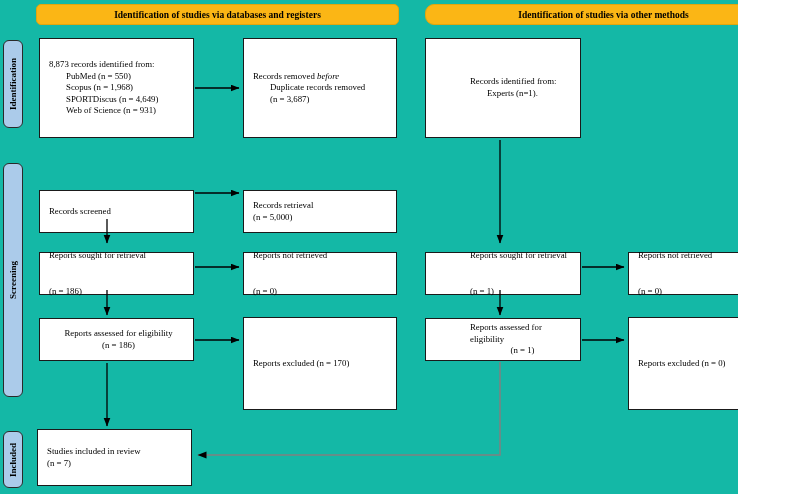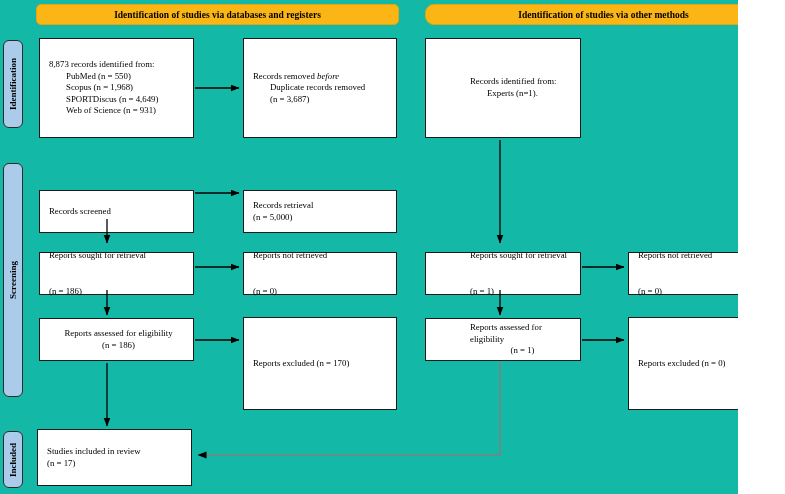--- a/index.html
+++ b/index.html
@@ -158,21 +158,21 @@
   <div class="box c3 r4">
     <div>Reports assessed for eligibility</div>
     <div>(n = 1)</div>
   </div>
   <div class="box c4 r4tall">
     <div>Reports excluded (n = 0)</div>
   </div>
 
   <div class="box r5" style="width:155px;">
     <div>Studies included in review</div>
-    <div>(n = 17)</div>
+    <div>(n = 7)</div>
   </div>
 
   <svg class="arrow-layer" width="785" height="494" viewBox="0 0 785 494" xmlns="http://www.w3.org/2000/svg">
     <defs>
       <marker id="ah" markerWidth="10" markerHeight="8" refX="8.5" refY="3.5" orient="auto" markerUnits="userSpaceOnUse">
         <path class="ah" d="M0,0 L9,3.5 L0,7 Z"></path>
       </marker>
     </defs>
     <line class="arrow" x1="195" y1="88" x2="239" y2="88" marker-end="url(#ah)"></line>
     <line class="arrow" x1="195" y1="193" x2="239" y2="193" marker-end="url(#ah)"></line>

